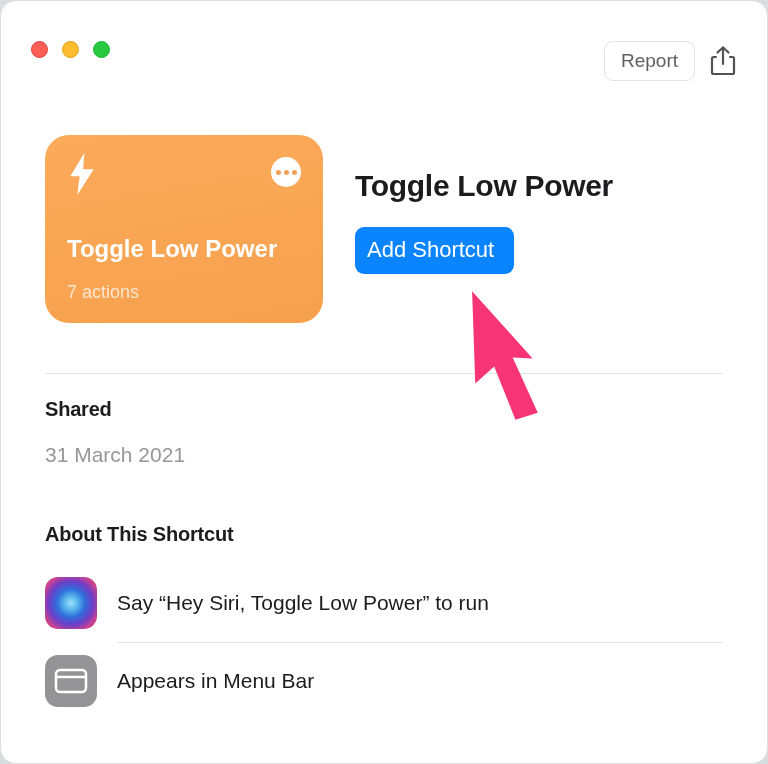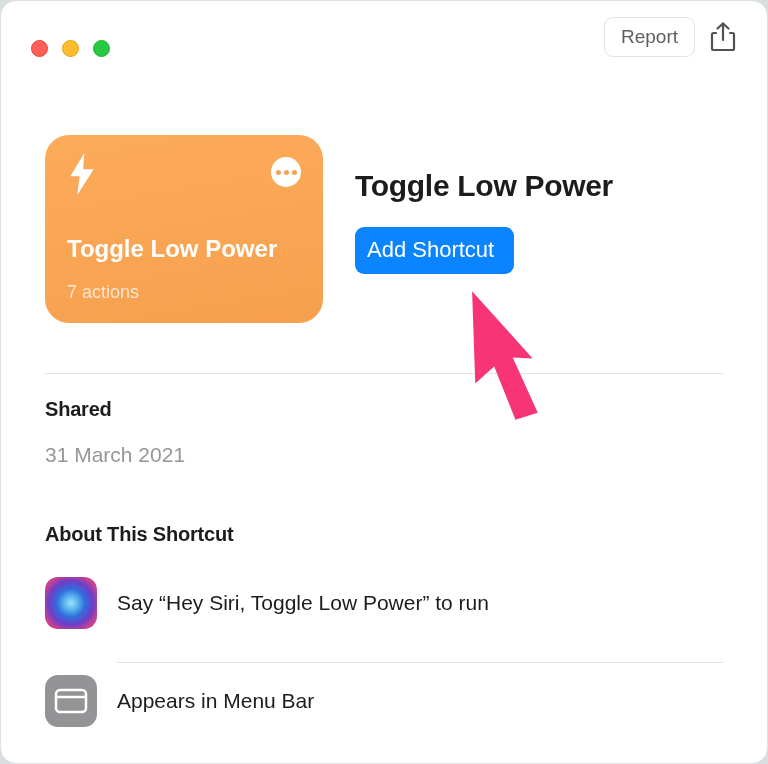--- a/index.html
+++ b/index.html
@@ -18,21 +18,21 @@
     .window {
       background: #ffffff;
       border-radius: 16px;
       width: 768px;
       height: 764px;
       position: relative;
       border: 1px solid #e0e0e0;
     }
     .titlebar {
       display: flex;
-      align-items: flex-end;
+      align-items: flex-start;
       justify-content: space-between;
       padding: 40px 28px 0 30px;
       height: 56px;
     }
     .traffic-lights {
       display: flex;
       gap: 14px;
     }
     .traffic-light {
       width: 17px;
@@ -175,21 +175,20 @@
       text-align: right;
     }
     .about-row {
       display: flex;
       align-items: center;
       gap: 20px;
       padding: 13px 0;
     }
     .about-row + .about-row {
       position: relative;
-      margin-top: 20px;
     }
     .row-divider {
       position: absolute;
       top: 0;
       left: 72px;
       right: 0;
       border-top: 1px solid #e4e4e6;
     }
     .about-icon {
       width: 52px;

